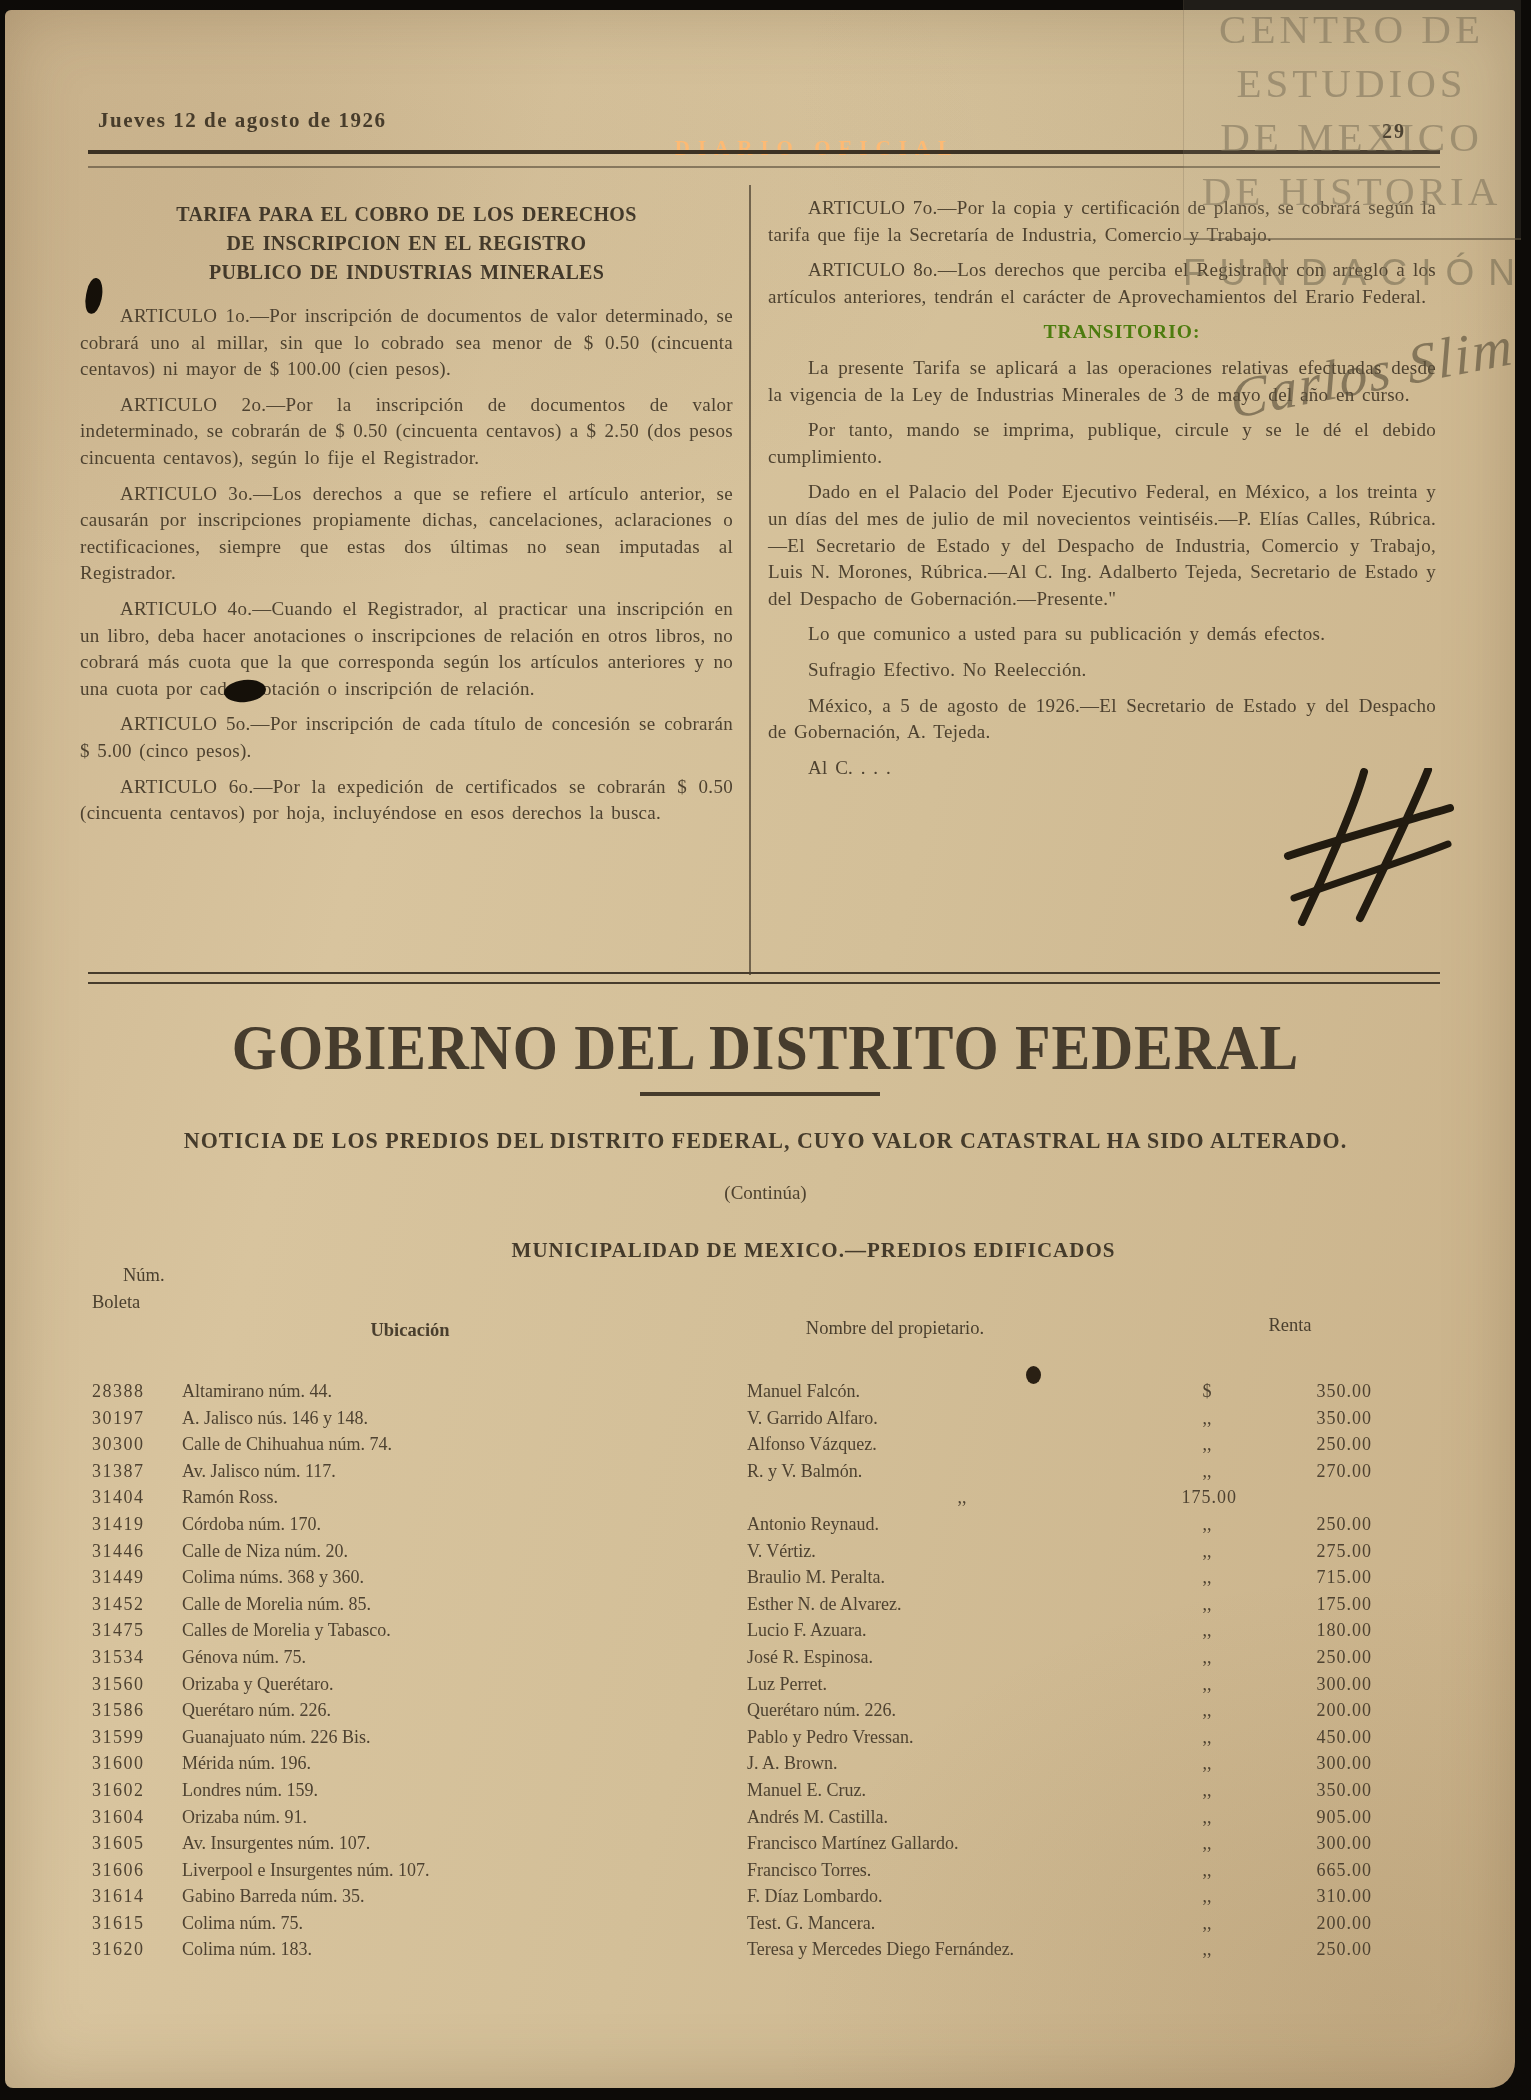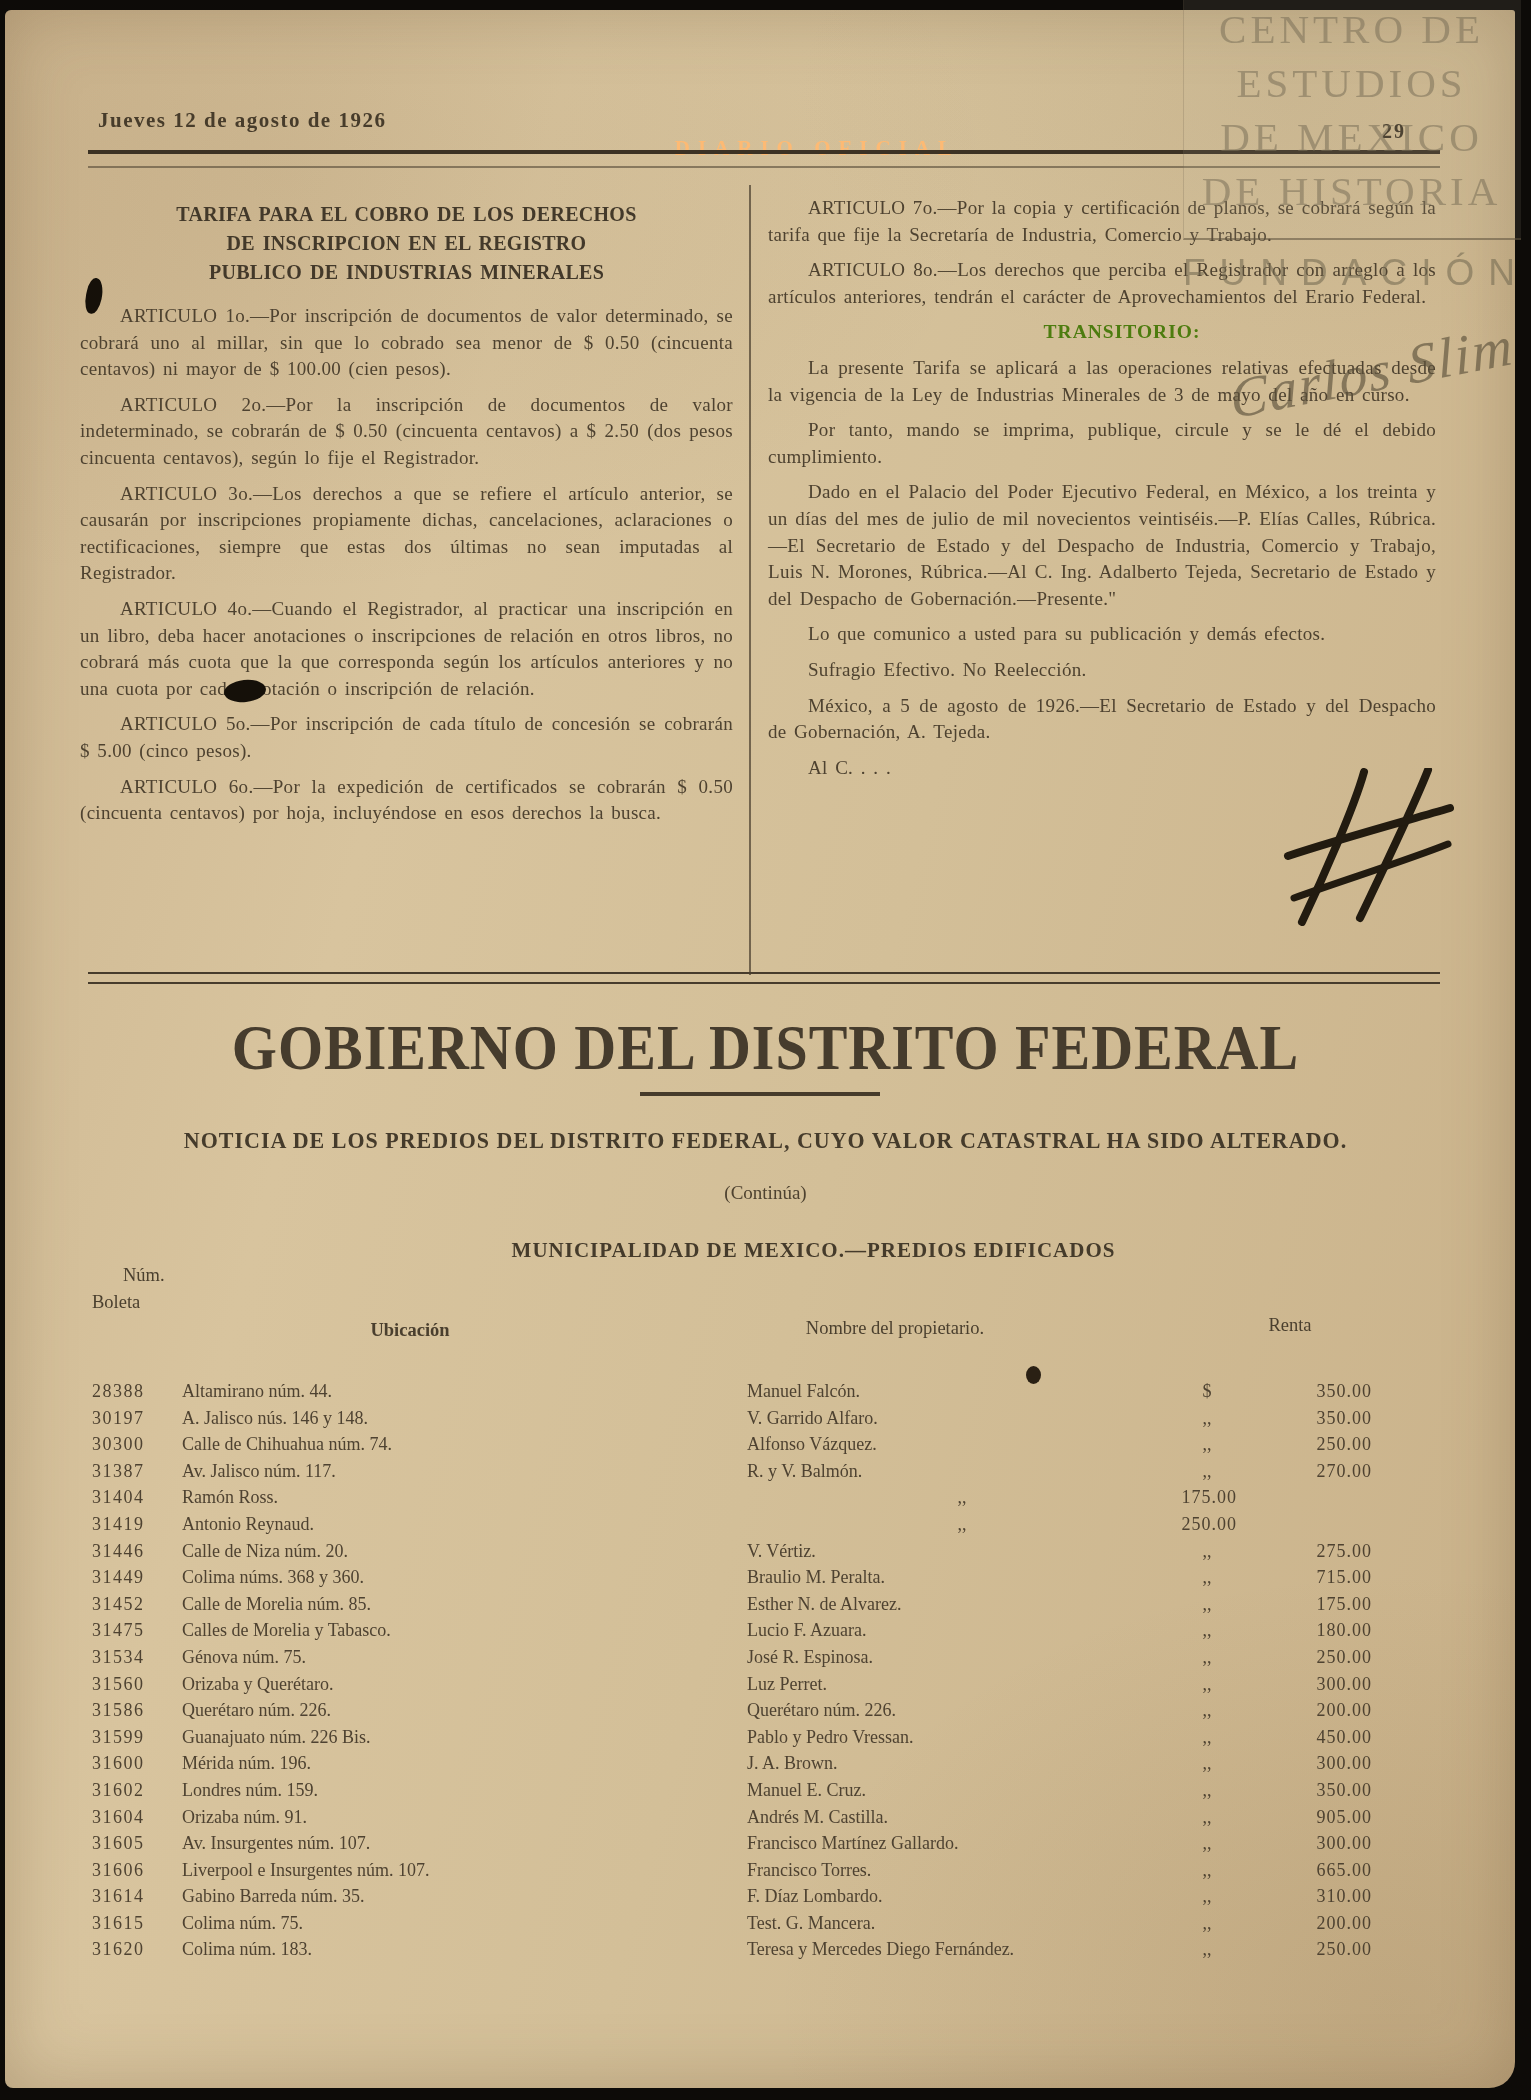--- a/index.html
+++ b/index.html
@@ -154,20 +154,21 @@
 
     <div class="trow">
       <span class="c-bol">31404</span>
       <span class="c-prop">Ramón Ross.</span>
       <span class="c-mon">,,</span>
       <span class="c-ren">175.00</span>
     </div>
 
     <div class="trow">
       <span class="c-bol">31419</span>
+      <span class="c-ubi">Córdoba núm. 170.</span>
       <span class="c-prop">Antonio Reynaud.</span>
       <span class="c-mon">,,</span>
       <span class="c-ren">250.00</span>
     </div>
 
     <div class="trow">
       <span class="c-bol">31446</span>
       <span class="c-ubi">Calle de Niza núm. 20.</span>
       <span class="c-prop">V. Vértiz.</span>
       <span class="c-mon">,,</span>

